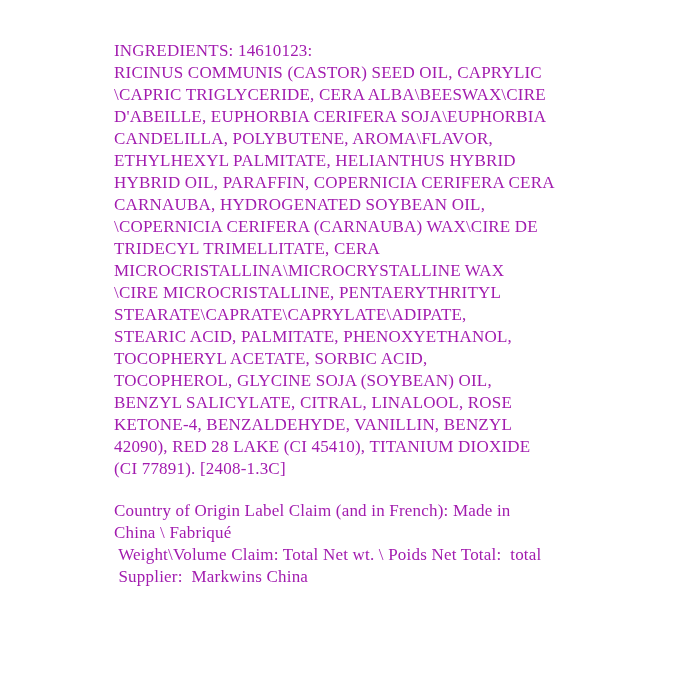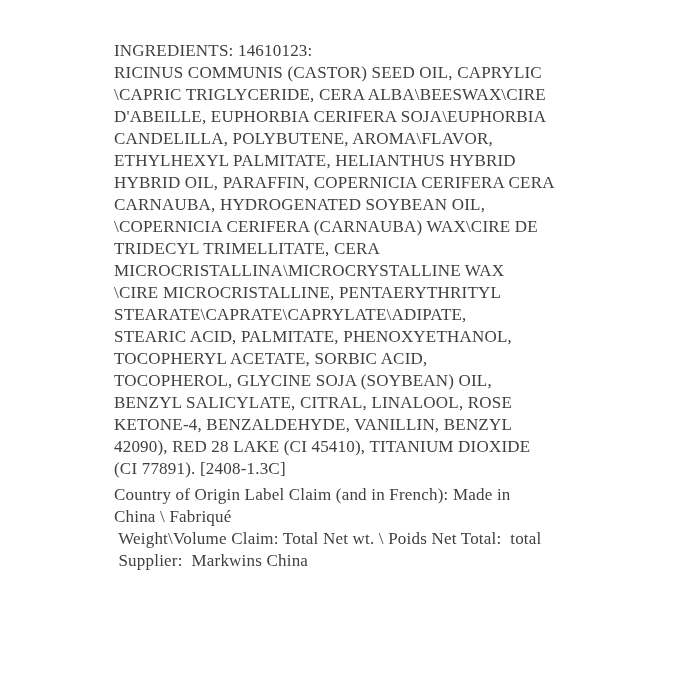--- a/index.html
+++ b/index.html
@@ -20,30 +20,30 @@
     top: 0;
     width: 679px;
     height: 679px;
     background: #ffffff;
   }
   .text-column {
     position: absolute;
     left: 114px;
     top: 40px;
     width: 470px;
-    color: #404040;
+    color: #a21caf;
   }
   .textblock .line {
     font-size: 17px;
     line-height: 22px;
     white-space: pre;       
     letter-spacing: 0.2px;
   }
   .details-block {
-    margin-top: 4px;
+    margin-top: 20px;
   }
 </style>
 </head>
 <body>
 
 <div class="label-sheet">
   <div class="text-column">
     <div class="textblock ingredients-block">
         <div class="line">INGREDIENTS: 14610123:</div>
         <div class="line">RICINUS COMMUNIS (CASTOR) SEED OIL, CAPRYLIC</div>

